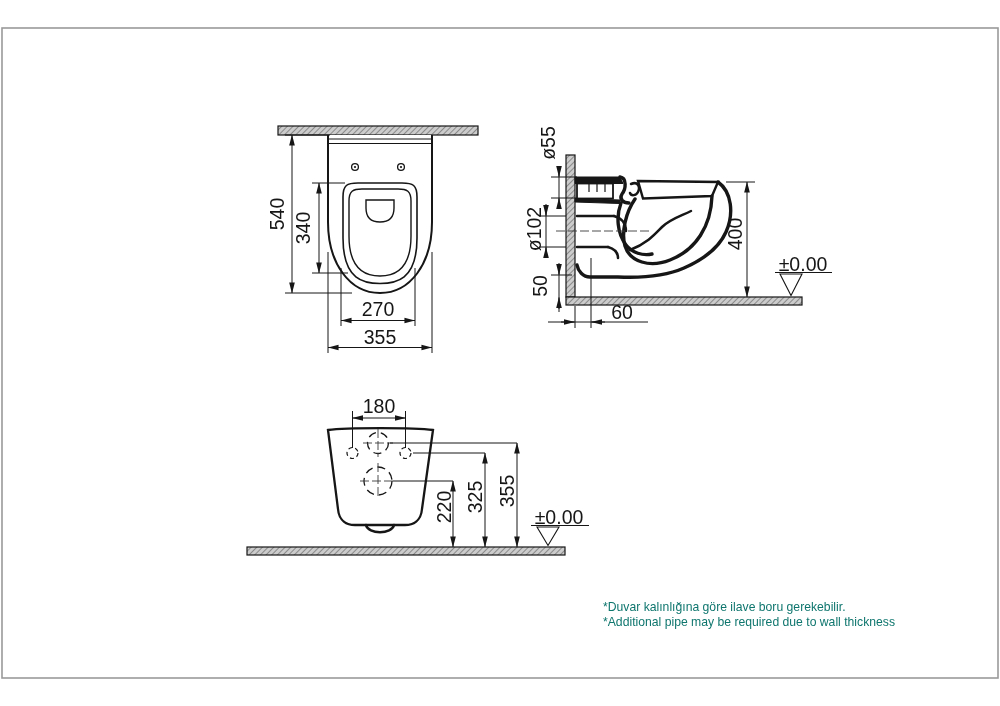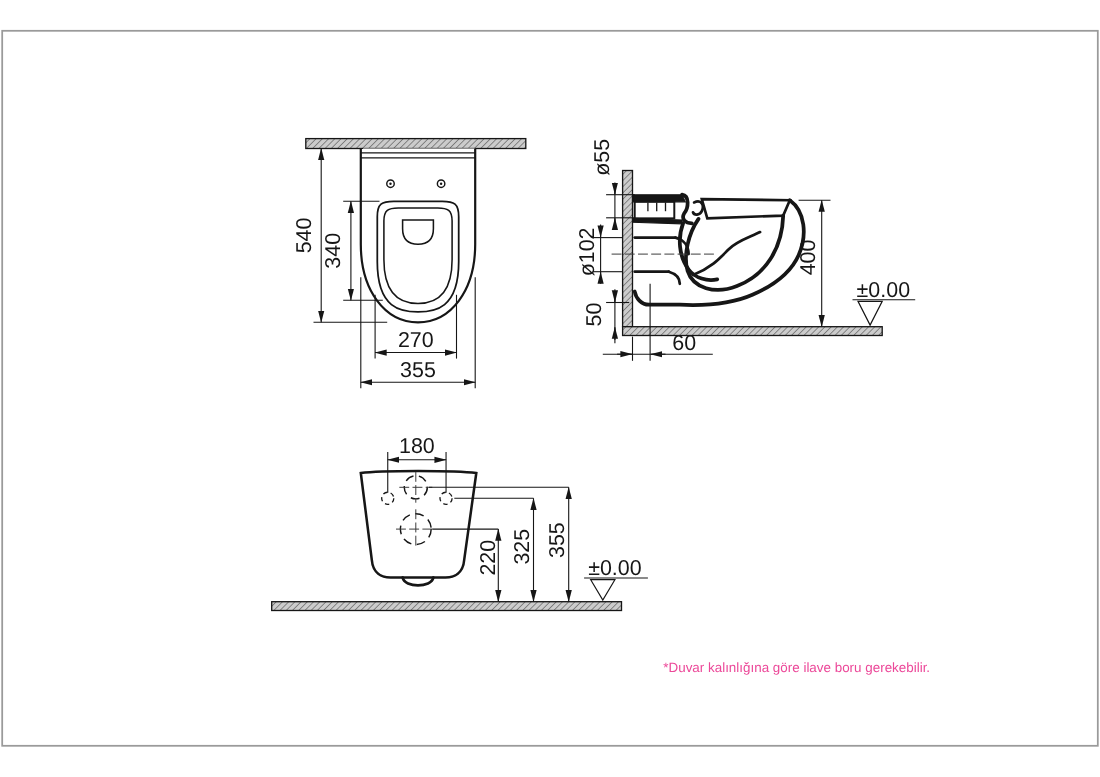--- a/index.html
+++ b/index.html
@@ -11,21 +11,21 @@
   .ln12{stroke:#161616;stroke-width:1.2;fill:none;}
   .ln16{stroke:#161616;stroke-width:1.6;fill:#fff;}
   .ln14{stroke:#161616;stroke-width:1.4;fill:#fff;}
   .thick{stroke:#161616;stroke-width:3.4;fill:none;stroke-linecap:round;}
   .med{stroke:#161616;stroke-width:2.5;fill:none;stroke-linecap:round;}
   .hatchbar{fill:url(#hatch);stroke:#161616;stroke-width:1.2;}
   .dash{stroke:#161616;stroke-width:1.3;fill:none;stroke-dasharray:8 5;}
   .dashsm{stroke:#161616;stroke-width:1.2;fill:none;stroke-dasharray:4 3;}
   .cline{stroke:#3a3a3a;stroke-width:0.9;fill:none;stroke-dasharray:9 3;}
   .footnotes{position:absolute;left:603px;top:600px;font-size:12.2px;line-height:15px;
-             color:#ec4899;white-space:nowrap;}
+             color:#0f766e;white-space:nowrap;}
 </style>
 </head>
 <body>
 
 <div class="canvas">
 
 <svg width="1000" height="706" viewBox="0 0 1000 706">
   <defs>
     <marker id="arr" viewBox="0 0 12 8" refX="11.5" refY="4" markerWidth="11" markerHeight="7.4" orient="auto-start-reverse" markerUnits="userSpaceOnUse">
       <path d="M0,0.9 L12,4 L0,7.1 Z" fill="#161616"></path>
@@ -197,15 +197,16 @@
       <text x="559" y="517" text-anchor="middle" dominant-baseline="central">±0.00</text>
       <line x1="531" y1="525.5" x2="589" y2="525.5" class="thin"></line>
       <path d="M537,527 L559,527 L548,545.5 Z" fill="#fff" stroke="#161616" stroke-width="1.1"></path>
     </g>
   </g>
 </svg>
 
   
   <div class="footnotes">
     <div>*Duvar kalınlığına göre ilave boru gerekebilir.</div>
+    <div>*Additional pipe may be required due to wall thickness</div>
   </div>
 
 </div>
 
 </body></html>

